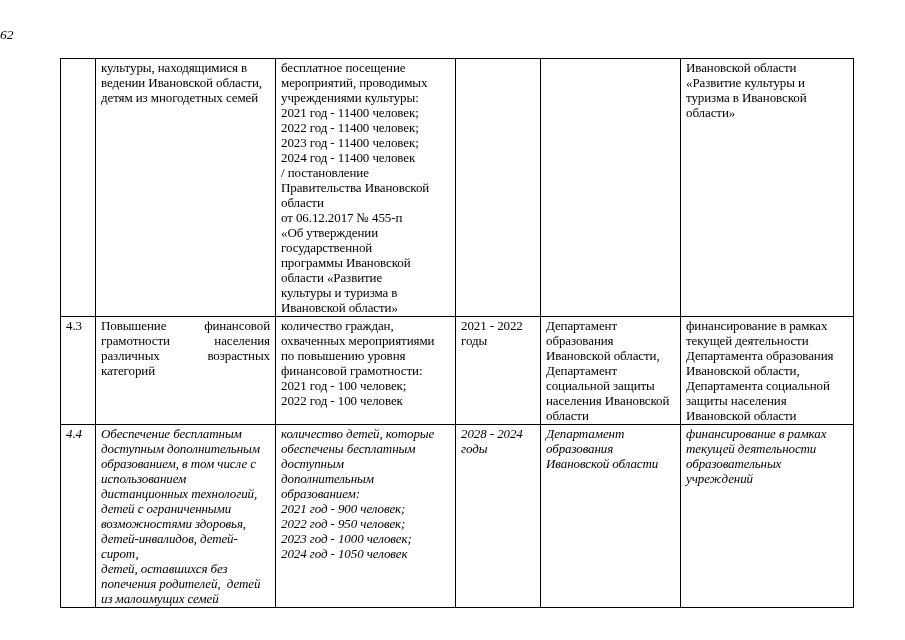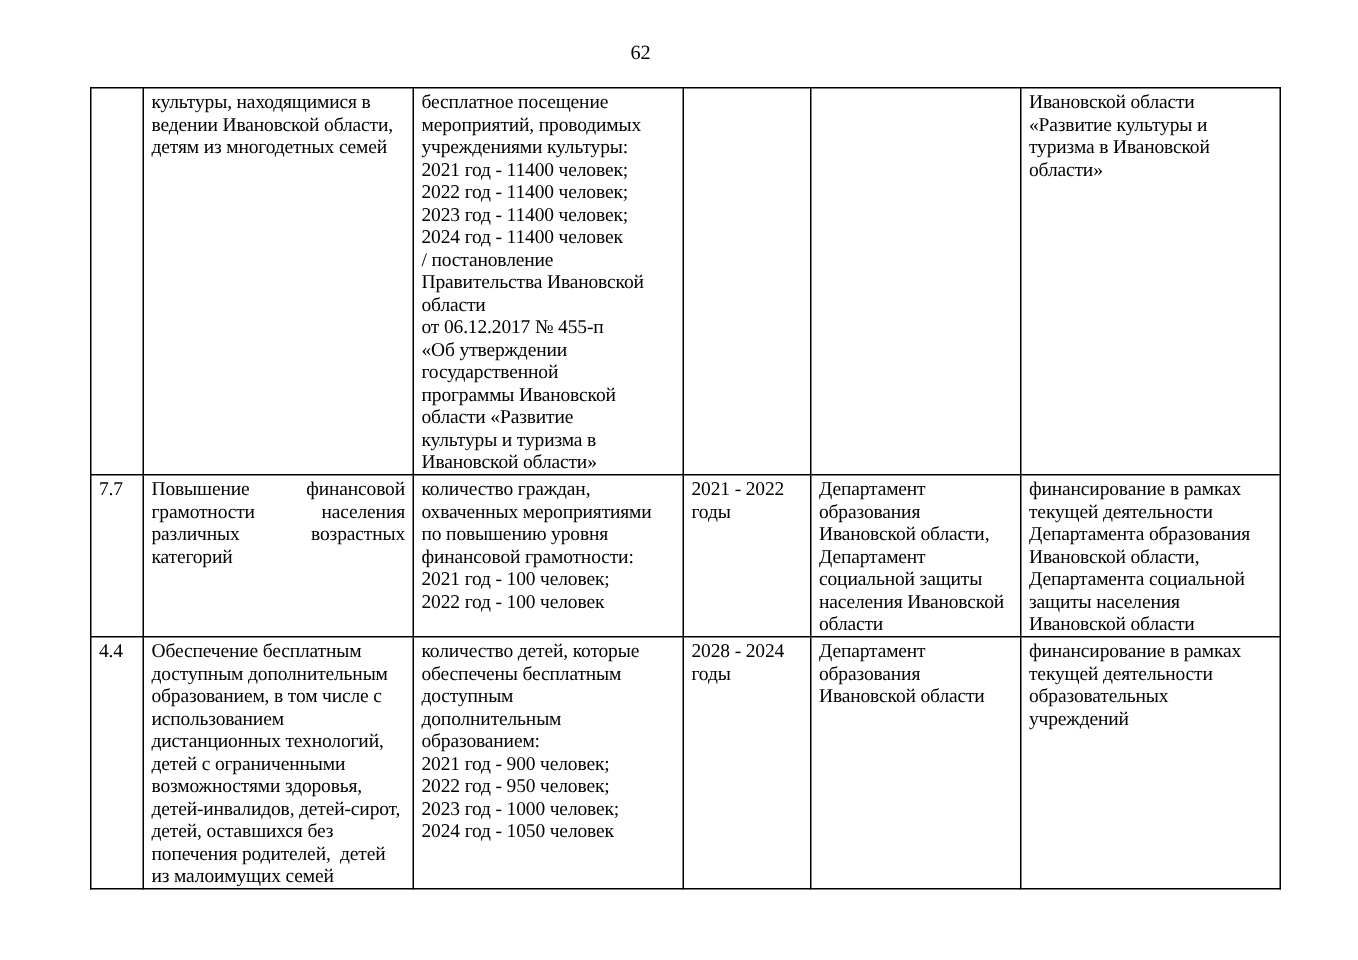--- a/index.html
+++ b/index.html
@@ -13,23 +13,23 @@
     height: 640px;
     font-family: "Liberation Serif", serif;
     color: #000000;
     overflow: hidden;
   }
   .page-number {
     position: absolute;
     top: 27px;
     left: 0;
     width: 854px;
-    text-align: center;
     font-size: 13.5px;
     line-height: 15px;
+    font-style: italic;
   }
   table.doc-table {
     position: absolute;
     left: 60px;
     top: 58px;
     width: 793px;
     border-collapse: collapse;
     table-layout: fixed;
     border-radius: 25px;
   }
@@ -44,21 +44,21 @@
     vertical-align: top;
     padding: 1px 5px 1px 5px;
     font-size: 13px;
     line-height: 15px;
     letter-spacing: -0.1px;
     white-space: pre-line;
     overflow: hidden;
   }
   tr.row-1 { height: 255px; }
   tr.row-2 { height: 105px; }
-  tr.row-3 { height: 163px; }
+  tr.row-3 { height: 163px; font-style: italic; }
   td.justify-last {
     text-align: justify;
     text-align-last: justify;
     margin-top: 39px;
   }
 </style>
 </head>
 <body>
 
 <div class="page-number">62</div>
@@ -96,21 +96,21 @@
 культуры и туризма в
 Ивановской области»</td>
       <td></td>
       <td></td>
       <td>Ивановской области
 «Развитие культуры и
 туризма в Ивановской
 области»</td>
     </tr>
     <tr class="row-2">
-      <td>7.7</td>
+      <td>4.3</td>
       <td class="justify-last">Повышение финансовой
 грамотности населения
 различных возрастных
 категорий</td>
       <td>количество граждан,
 охваченных мероприятиями
 по повышению уровня
 финансовой грамотности:
 2021 год - 100 человек;
 2022 год - 100 человек</td>

